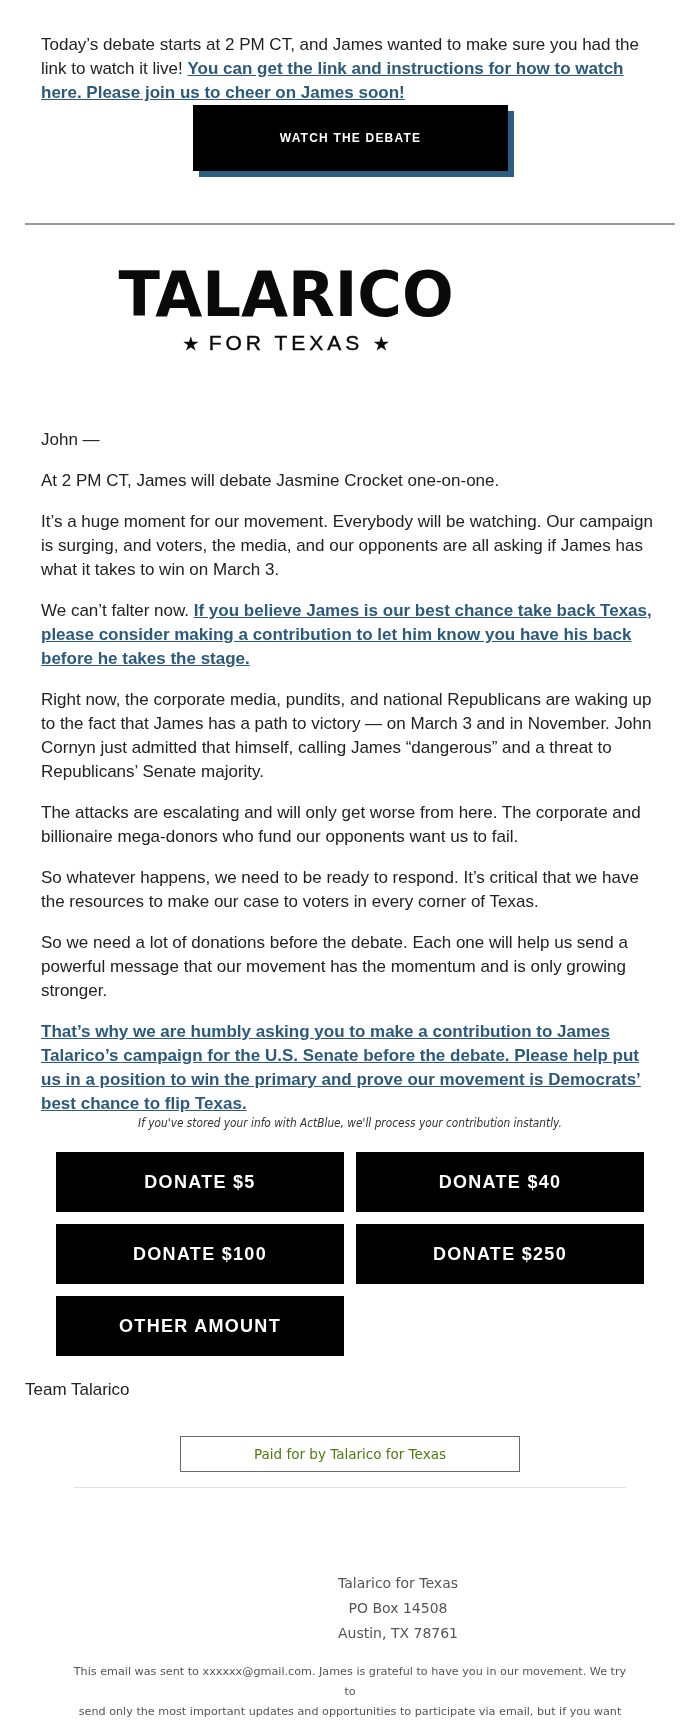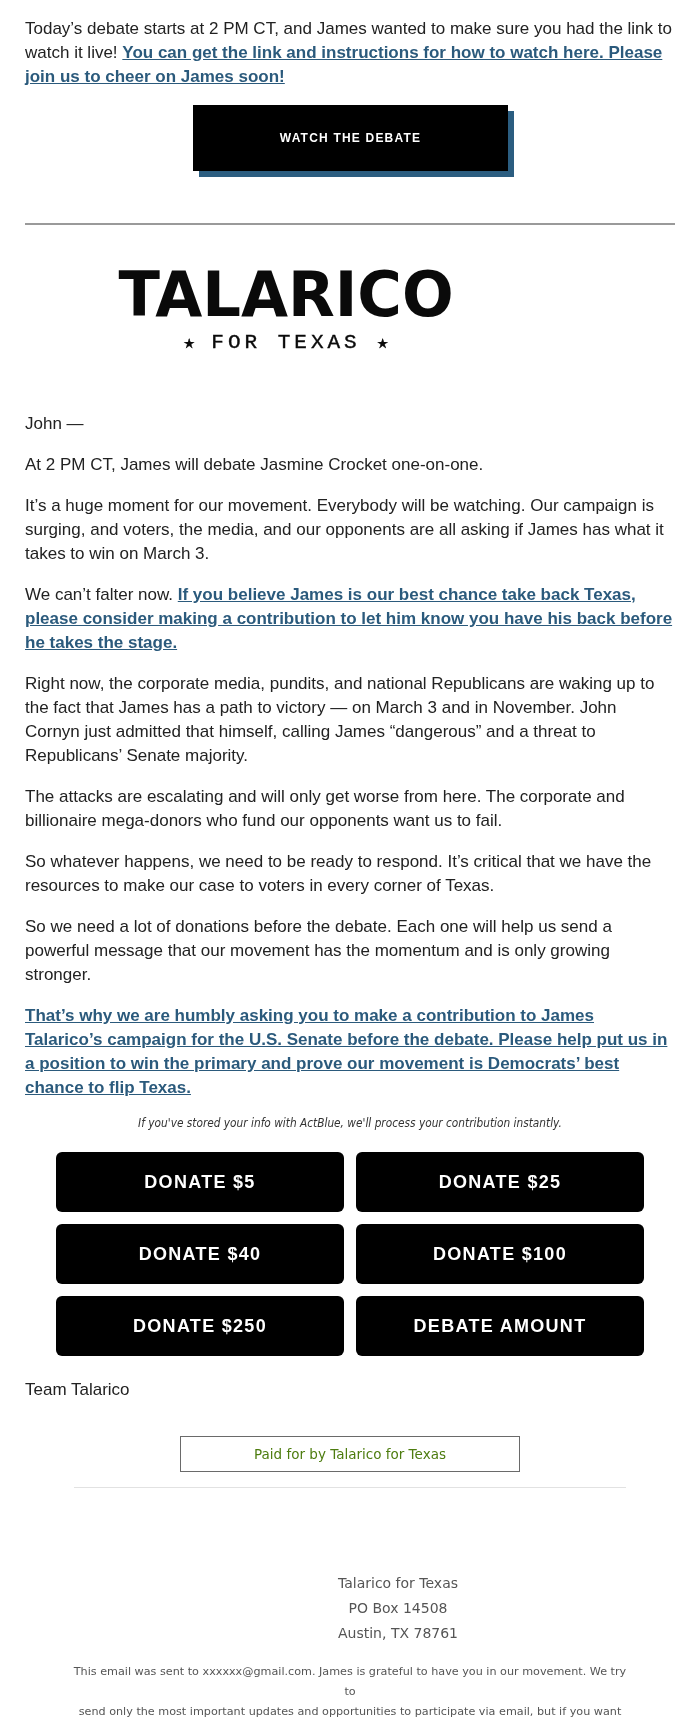--- a/index.html
+++ b/index.html
@@ -1,42 +1,42 @@
 <!DOCTYPE html>
 <html><head>
 <meta charset="utf-8">
 <style>
   html, body { margin: 0; padding: 0; background: #ffffff; }
   body { width: 700px; height: 1727px; position: relative; overflow: hidden;
          font-family: "Liberation Sans", sans-serif; color: #222222; }
   .wrap { position: absolute; left: 25px; width: 650px; }
-  p.body { margin: 0; font-size: 17px; line-height: 24px; color: #222; }
+  p.body { margin: 16px; font-size: 17px; line-height: 24px; color: #222; }
   a.lnk { color: #2b5a7c; font-weight: bold; text-decoration: underline; }
   .intro { top: 17px; }
   .watch-wrap { position: absolute; left: 193px; top: 105px; width: 315px; height: 66px; }
   .watch-shadow { position: absolute; left: 6px; top: 6px; width: 315px; height: 66px; background: #2b5d80; }
   .watch-btn { position: absolute; left: 0; top: 0; width: 315px; height: 66px; background: #000;
                color: #fff; font-weight: bold; font-size: 12px; letter-spacing: 1.2px;
                display: flex; align-items: center; justify-content: center; cursor: pointer; }
   .divider { position: absolute; left: 25px; top: 223px; width: 650px; height: 1.5px; background: #9a9a9a; }
   .logo { position: absolute; left: 0; top: 262px; width: 572px; text-align: center; color: #0a0a0a; }
   .logo-main { font-family: "DejaVu Sans", sans-serif; font-weight: bold; font-size: 62px;
                line-height: 66px; letter-spacing: 0px; transform: scaleX(0.98); }
-  .logo-sub { font-family: Liberation Mono, monospace; font-size: 21px; font-weight: normal;
+  .logo-sub { font-family: Liberation Sans, sans-serif; font-size: 21px; font-weight: normal;
               letter-spacing: 4px; line-height: 26px; margin-top: 2px; -webkit-text-stroke: 0.4px #0a0a0a; }
   .logo-sub .star { font-size: 18px; letter-spacing: 0; }
   .content { top: 412px; }
   .content p.body { margin-bottom: 17px; }
   .note { position: absolute; top: 1113px; left: 0; width: 700px; text-align: center;
           font-style: italic; font-size: 11.5px; color: #333; line-height: 20px;
           font-family: "DejaVu Sans", sans-serif; transform: scaleX(0.92); }
   .donate-grid { position: absolute; left: 56px; top: 1152px; width: 588px;
                  display: grid; grid-template-columns: 288px 288px; column-gap: 12px; row-gap: 12px; }
   .donate-btn { height: 60px; background: #000; color: #fff; font-weight: bold; font-size: 18px;
-                letter-spacing: 1.3px; display: flex; align-items: center; justify-content: center; cursor: pointer; border-radius: 6px; }
+                letter-spacing: 1.3px; display: flex; align-items: center; justify-content: center; cursor: pointer; }
   .signoff { position: absolute; left: 25px; top: 1378px; font-size: 17px; line-height: 24px; color: #222; }
   .footer-divider { position: absolute; left: 74px; top: 1487px; width: 552px; height: 1px; background: #e2e2e2; }
   .paid-box { position: absolute; left: 180px; top: 1436px; width: 338px; height: 34px;
               border: 1px solid #6a6a6a; display: flex; align-items: center; justify-content: center;
               font-family: "DejaVu Sans", sans-serif; font-size: 13.5px; color: #4d7c0f; }
   .address { position: absolute; left: 0; top: 1571px; width: 700px; text-align: center;
              font-family: "DejaVu Sans", sans-serif; font-size: 14px; line-height: 25px; color: #555; padding-left: 48px; }
   .disclaimer { position: absolute; left: 70px; top: 1662px; width: 560px; text-align: center;
                 font-family: "DejaVu Sans", sans-serif; font-size: 11.2px; line-height: 20px; color: #555; }
   .disclaimer span { display: block; }
@@ -79,25 +79,24 @@
   <p class="body">So we need a lot of donations before the debate. Each one will help us send a powerful message that our movement has the momentum and is only growing stronger.</p>
   <p class="body">
     <a class="lnk">That’s why we are humbly asking you to make a contribution to James Talarico’s campaign for the U.S. Senate before the debate. Please help put us in a position to win the primary and prove our movement is Democrats’ best chance to flip Texas.</a>
   </p>
 </div>
 
 <div class="note">If you've stored your info with ActBlue, we'll process your contribution instantly.</div>
 
 <div class="donate-grid">
   <div class="donate-btn">DONATE $5</div>
-  <div class="donate-btn">DONATE $25</div>
   <div class="donate-btn">DONATE $40</div>
   <div class="donate-btn">DONATE $100</div>
   <div class="donate-btn">DONATE $250</div>
-  <div class="donate-btn">DEBATE AMOUNT</div>
+  <div class="donate-btn">OTHER AMOUNT</div>
 </div>
 
 <div class="signoff">Team Talarico</div>
 
 <div class="footer-divider"></div>
 <div class="paid-box">Paid for by Talarico for Texas</div>
 <div class="address">
   <div>Talarico for Texas</div>
   <div>PO Box 14508</div>
   <div>Austin, TX 78761</div>

